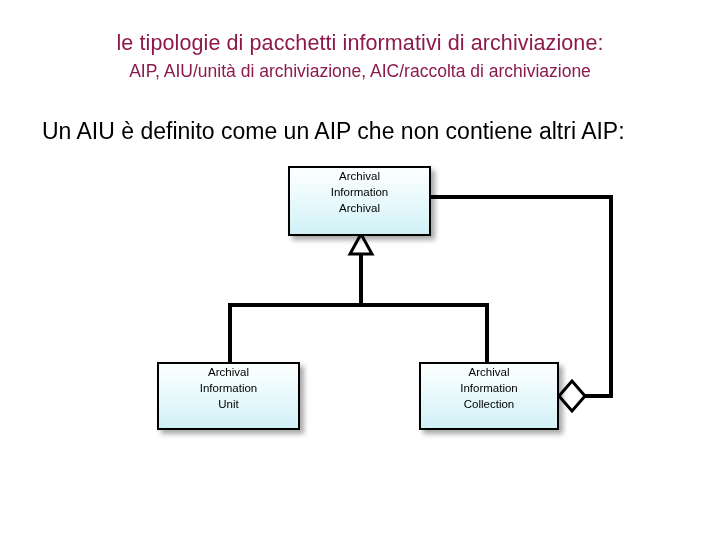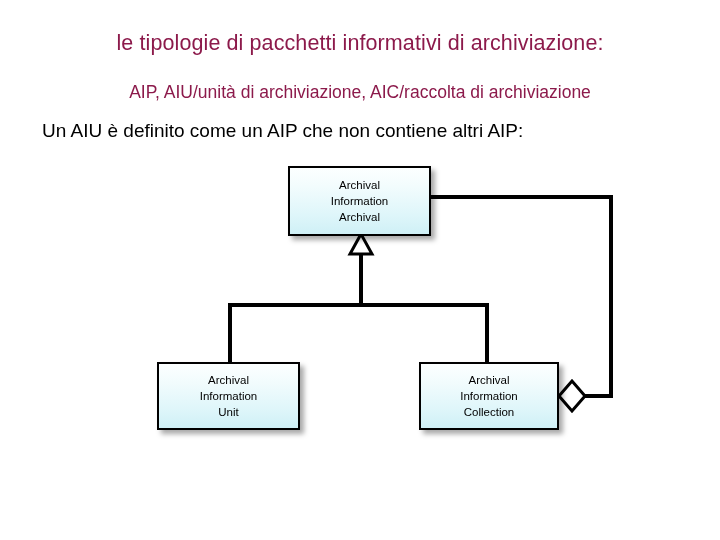--- a/index.html
+++ b/index.html
@@ -37,30 +37,30 @@
     color: #8C1A4B;
     font-size: 21.5px;
     line-height: 27px;
     letter-spacing: 0.1px;
     white-space: nowrap;
   }
   .subtitle-line {
     color: #8C1A4B;
     font-size: 17.5px;
     line-height: 24px;
-    margin-top: 23px;
+    margin-top: 2px;
     white-space: nowrap;
   }
 
   .body-line {
     position: absolute;
     left: 42px;
     top: 119px;
     color: #000000;
-    font-size: 19px;
+    font-size: 23px;
     line-height: 24px;
     white-space: nowrap;
   }
 
   
   #diagram {
     position: absolute;
     left: 0;
     top: 0;
     width: 720px;
@@ -75,21 +75,21 @@
 
   .uml-box {
     position: absolute;
     box-sizing: border-box;
     border: 2px solid #000000;
     background: linear-gradient(to bottom, #FCFFFF 0%, #F2FCFD 28%, #DFF6FA 70%, #CFF0F6 100%);
     box-shadow: 4px 4px 5px rgba(0,0,0,0.34);
     display: flex;
     flex-direction: column;
     align-items: center;
-    justify-content: center;
+    justify-content: flex-start;
     text-align: center;
   }
   .uml-box .line {
     color: #000000;
     font-size: 11.5px;
     line-height: 16px;
     white-space: nowrap;
   }
 
   #box-aip  { left: 288px; top: 166px; width: 143px; height: 70px; }

